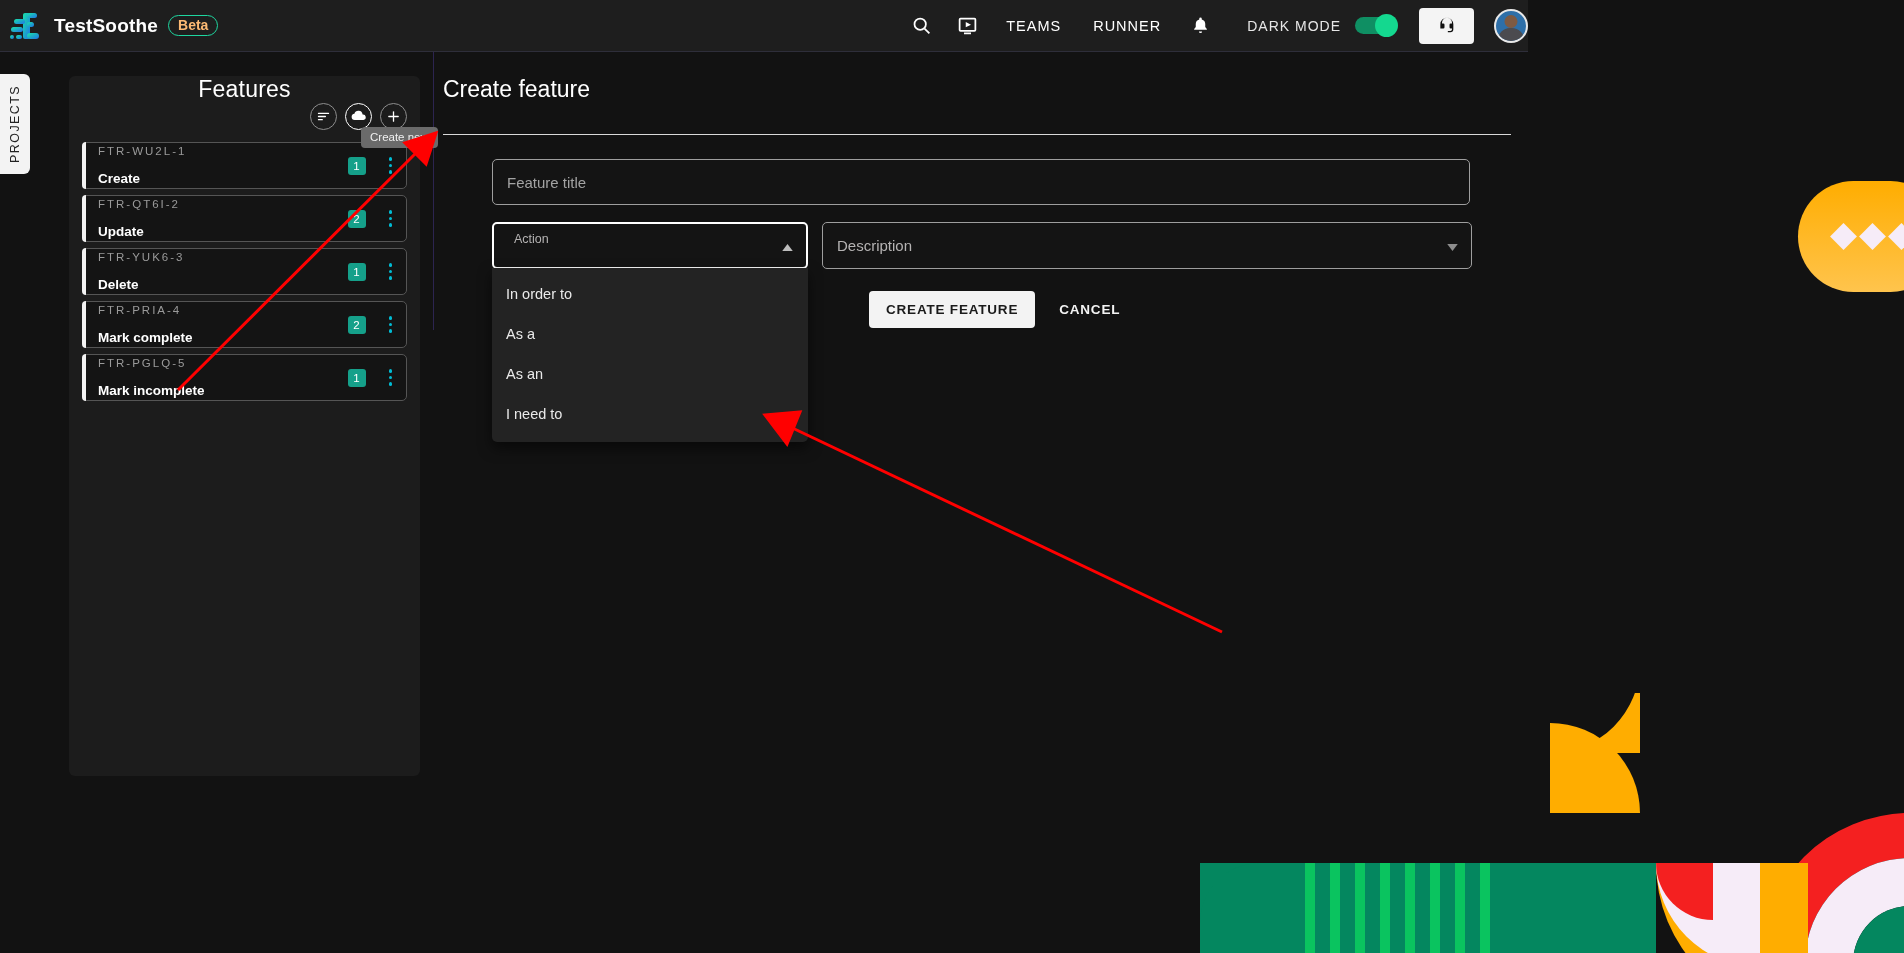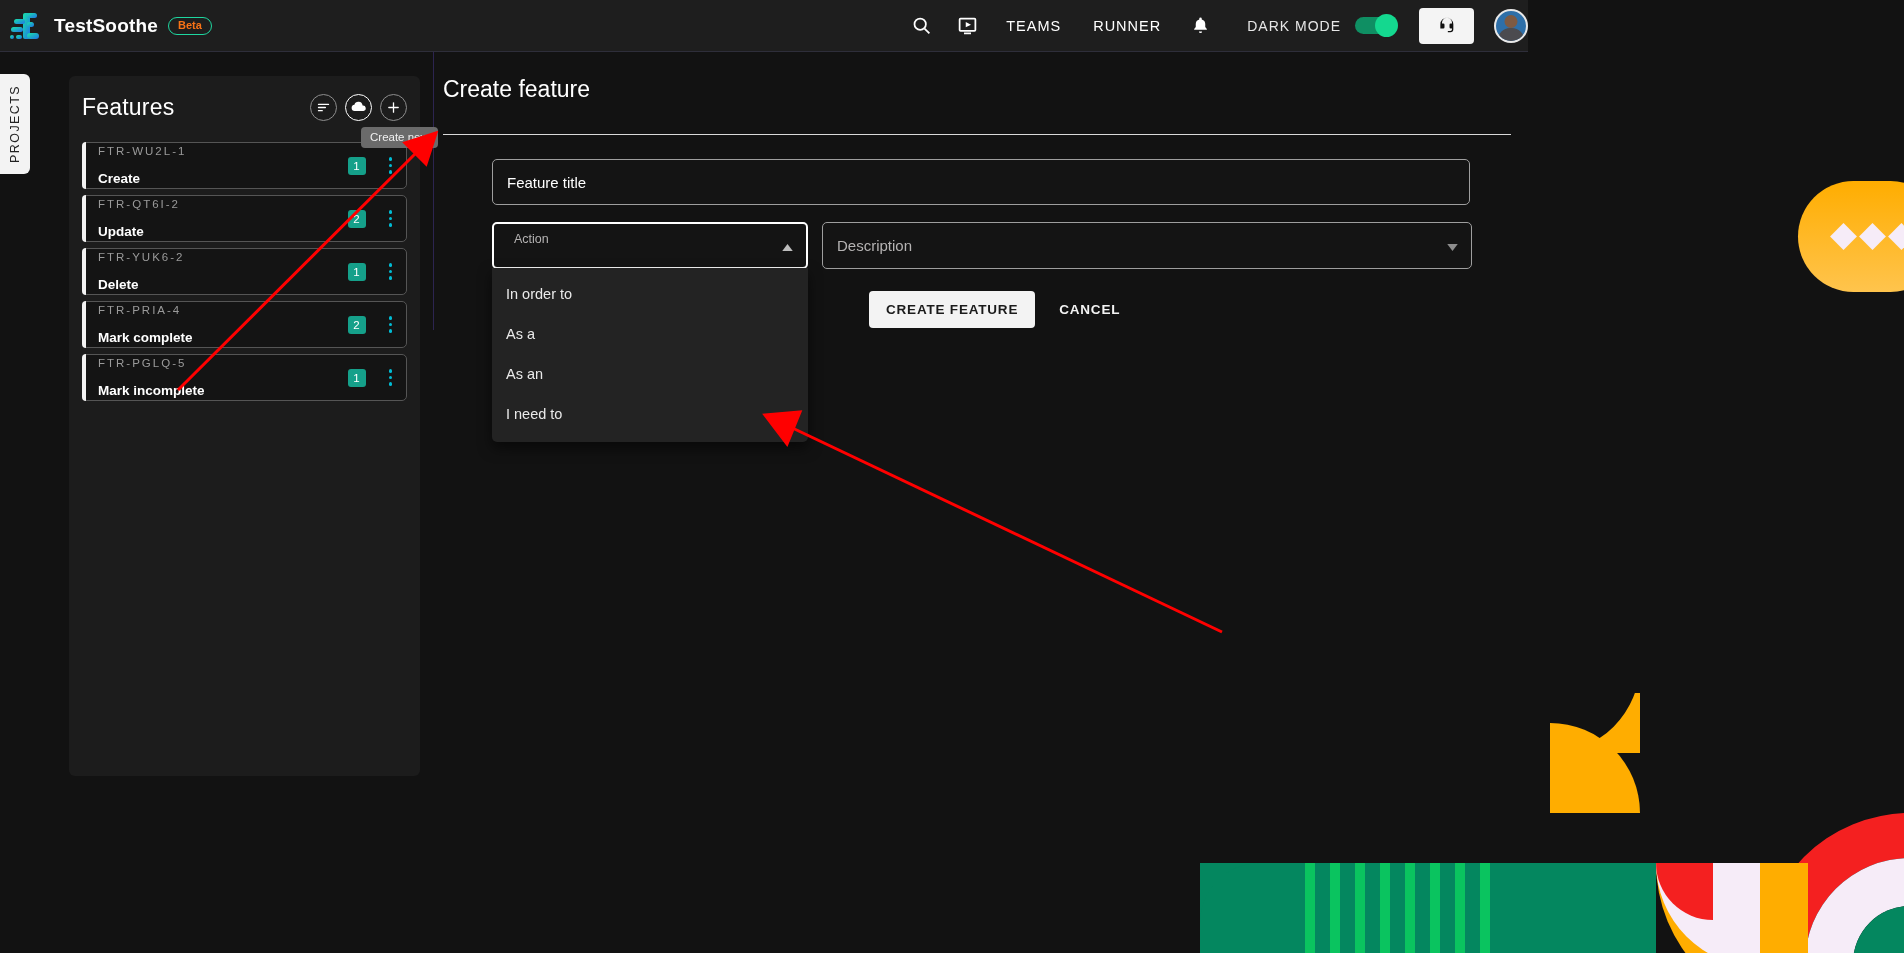--- a/index.html
+++ b/index.html
@@ -17,22 +17,22 @@
     position: absolute; top: 0; left: 0; width: 1528px; height: 52px;
     background: #1e1e1e;
     border-bottom: 1px solid #2e2e3a;
     display: flex; align-items: center;
     z-index: 40;
   }
   .brand { display: flex; align-items: center; padding-left: 10px; gap: 10px; }
   .logo-mark { width: 34px; height: 30px; position: relative; }
   .brand-name { font-size: 19px; font-weight: bold; letter-spacing: .2px; color:#fff; }
   .beta {
-    border: 1.5px solid #1ed7a0; color: #f97316;
-    border-radius: 999px; font-size: 11px; font-weight: bold;
+    border: 1.5px solid #1ed7a0; color: #fdba74;
+    border-radius: 999px; font-size: 14px; font-weight: bold;
     padding: 2px 9px 3px; line-height: 1;
   }
   .nav-right { margin-left: auto; display: flex; align-items: center; gap: 0; padding-right: 0; }
   .nav-icon-btn {
     width: 46px; height: 46px; display: flex; align-items: center; justify-content: center;
     background: transparent; border: none; cursor: pointer;
   }
   .nav-text-btn {
     color: #fff; font-size: 14.5px; letter-spacing: 1.0px; padding: 0 16px;
     background: none; border: none; cursor: pointer; font-family: inherit;
@@ -76,21 +76,21 @@
     font-size: 12.5px; letter-spacing: 1.4px; font-weight: 500;
   }
 
   
   .features-panel {
     position: absolute; left: 69px; top: 76px; width: 351px; height: 700px;
     background: #1c1c1c; border-radius: 6px; padding: 0 13px;
     z-index: 20;
   }
   .features-head {
-    display: flex; align-items: center; height: 62px;
+    display: flex; align-items: center; height: 62px; flex-direction: column;
   }
   .features-title { font-size: 23px; font-weight: 400; color: #fff; letter-spacing: .2px; }
   .features-actions { margin-left: auto; display: flex; align-items: center; gap: 8px; }
   .circ-btn {
     width: 27px; height: 27px; border-radius: 50%; border: 1.4px solid #8d8d8d;
     display: flex; align-items: center; justify-content: center; cursor: pointer; background: transparent;
   }
   .circ-btn.active { border-color: #fff; }
 
   .feature-list { margin-top: 4px; }
@@ -138,21 +138,21 @@
 
   .field {
     position: relative; border: 1px solid #9e9e9e; border-radius: 5px;
     background: #141414; color: #fff;
   }
   .field.focused { border: 2px solid #fff; }
   .field-label {
     font-size: 14px; color: #b5b3b3;
   }
   .title-field { width: 978px; height: 46px; display: flex; align-items: center; padding: 0 14px; }
-  .title-field .field-label { font-size: 15px; color:#ffffff; }
+  .title-field .field-label { font-size: 15px; color:#a3a3a3; }
 
   .row2 { display: flex; gap: 14px; margin-top: 17px; }
   .action-field {
     width: 316px; height: 47px; padding: 8px 20px 0; position: relative;
   }
   .action-field .field-label { font-size: 12.5px; display:block; }
   .desc-field {
     width: 650px; height: 47px; display: flex; align-items: center; padding: 0 14px; position: relative;
   }
   .desc-field .field-label { font-size: 15px; }
@@ -324,21 +324,21 @@
           <div class="kebab">
               <i></i>
               <i></i>
               <i></i>
             </div>
         </div>
       </div>
 
       <div class="feature-item">
         <div class="feature-texts">
-          <div class="feature-code">FTR-YUK6-2</div>
+          <div class="feature-code">FTR-YUK6-3</div>
           <div class="feature-name">Delete</div>
         </div>
         <div class="feature-right">
           <div class="count-badge">1</div>
           <div class="kebab">
               <i></i>
               <i></i>
               <i></i>
             </div>
         </div>

